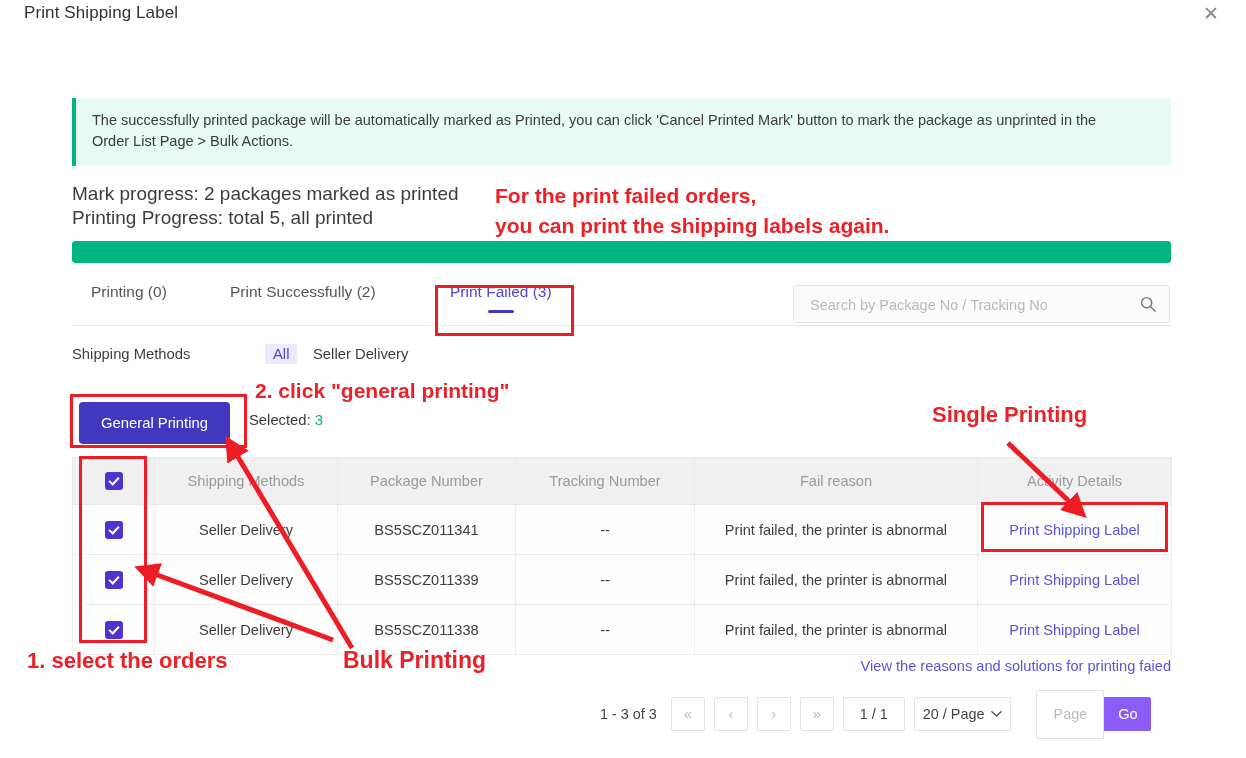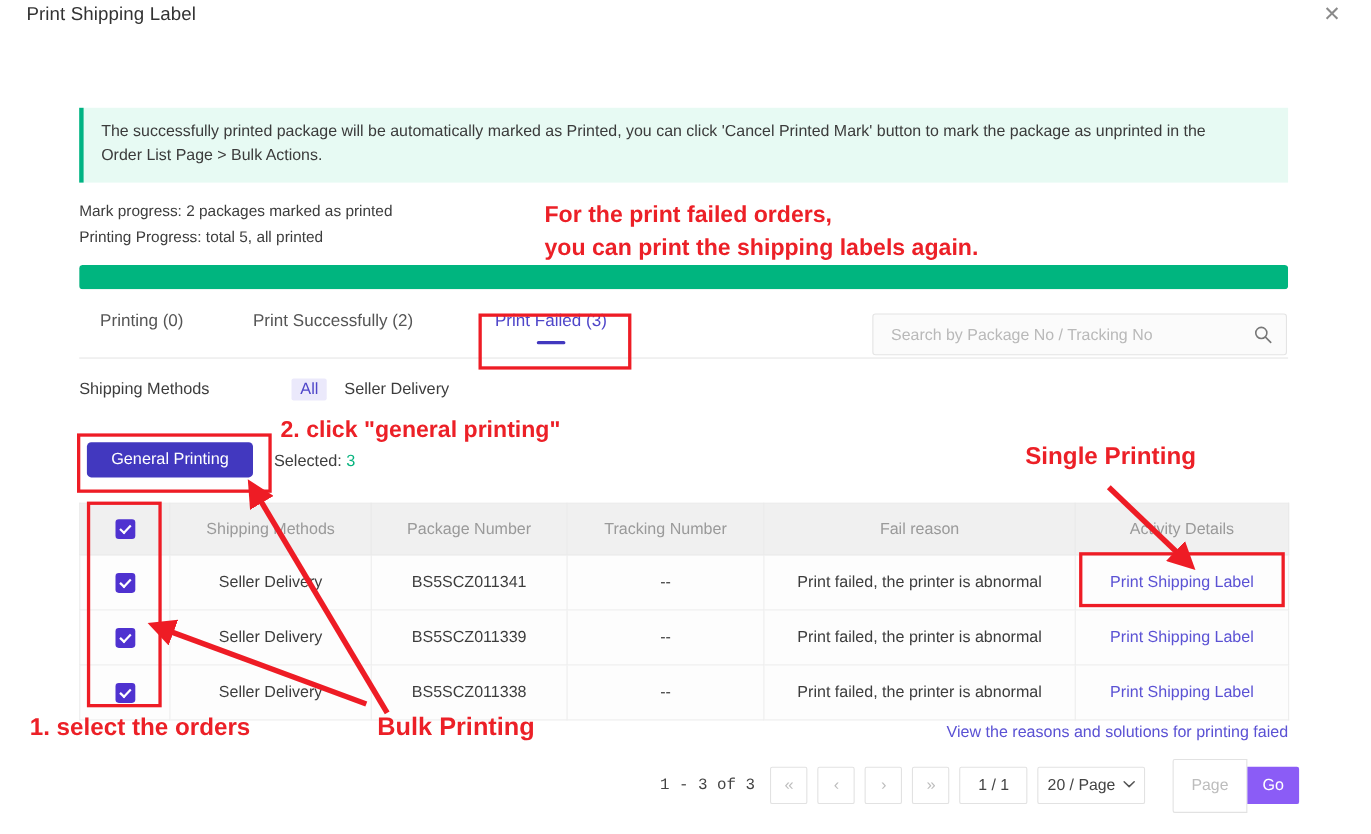--- a/index.html
+++ b/index.html
@@ -57,21 +57,21 @@
     width: 1020px;
     font-size: 14.5px;
     line-height: 21px;
     color: #3b3b3b;
   }
 
   
   .progress-line {
     position: absolute;
     left: 72px;
-    font-size: 14px;
+    font-size: 19px;
     color: #3d3d3d;
     white-space: nowrap;
     text-align: center;
   }
   #mark-progress { top: 183px; }
   #printing-progress { top: 207px; }
 
   #progress-track {
     position: absolute;
     left: 72px;
@@ -187,21 +187,21 @@
     color: #3d3d3d;
     cursor: pointer;
   }
 
   
   #general-printing-btn {
     position: absolute;
     left: 79px;
     top: 402px;
     width: 151px;
-    height: 32px;
+    height: 42px;
     background: #4238bf;
     color: #ffffff;
     border: none;
     border-radius: 4px;
     font-family: "Liberation Sans", sans-serif;
     font-size: 14.8px;
     cursor: pointer;
   }
   #selected-count-wrap {
     position: absolute;
@@ -288,21 +288,21 @@
   #pager {
     position: absolute;
     left: 600px;
     top: 697px;
     height: 34px;
     display: flex;
     align-items: center;
     font-size: 14.4px;
     color: #444;
   }
-  #pager-range { margin-right: 14px; white-space: nowrap; font-family: Liberation Mono, monospace; }
+  #pager-range { margin-right: 14px; white-space: nowrap; }
   .pg-btn {
     width: 34px;
     height: 34px;
     border: 1px solid #e2e2e2;
     background: #ffffff;
     margin-right: 9px;
     color: #bdbdbd;
     font-size: 15px;
     line-height: 32px;
     text-align: center;

